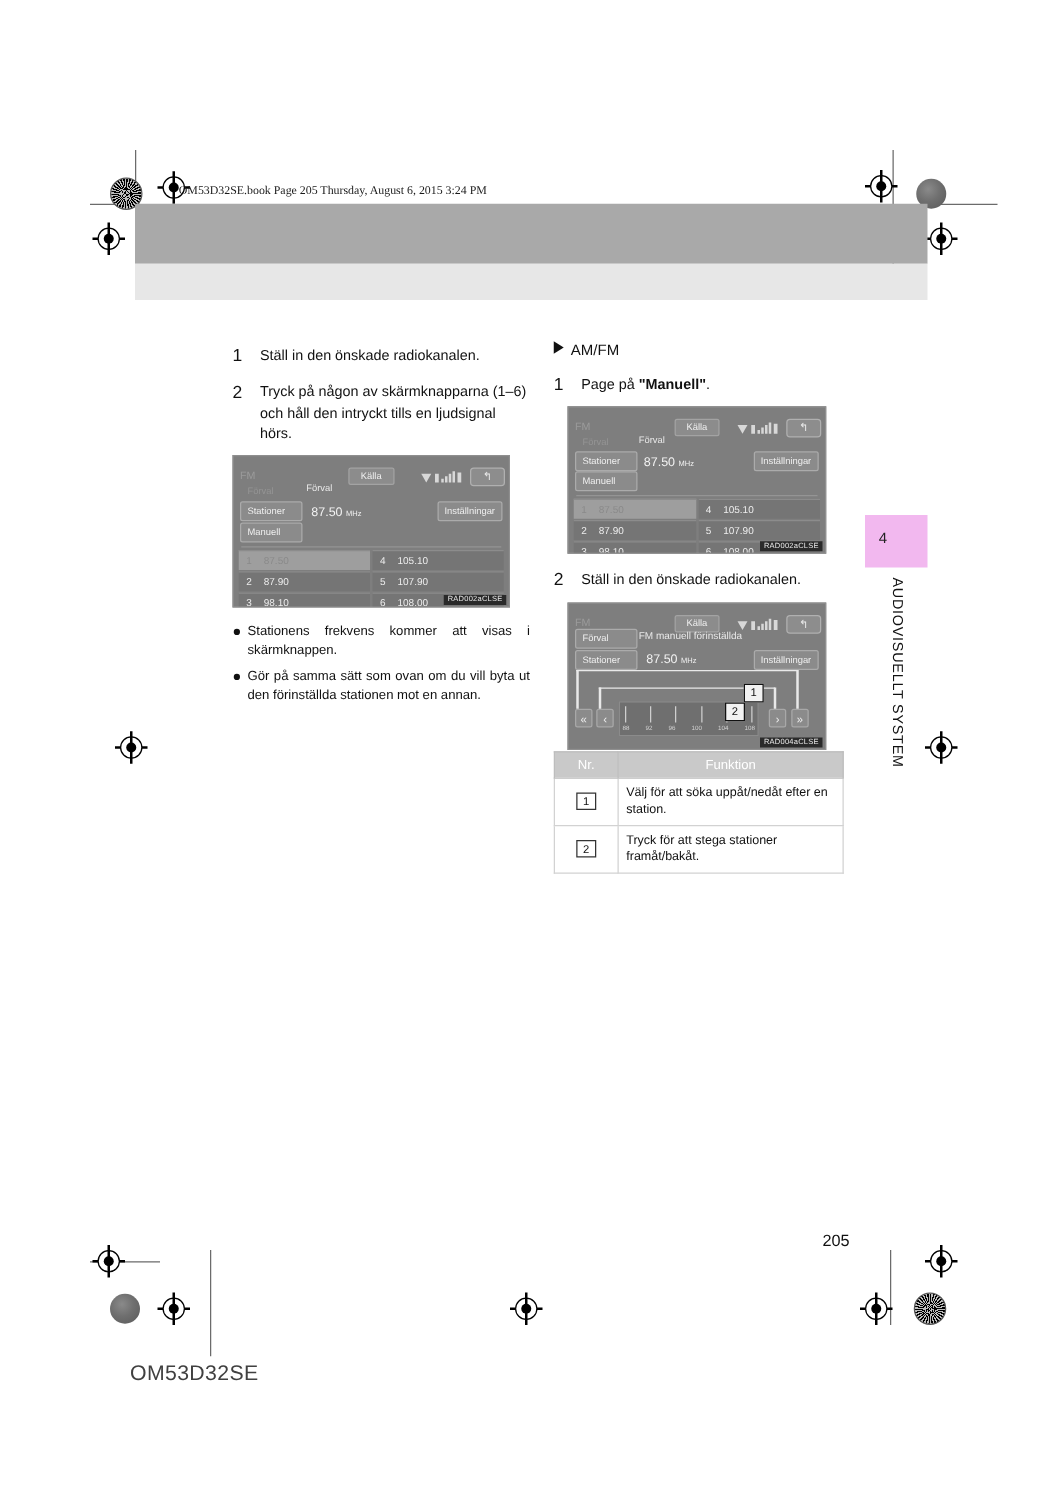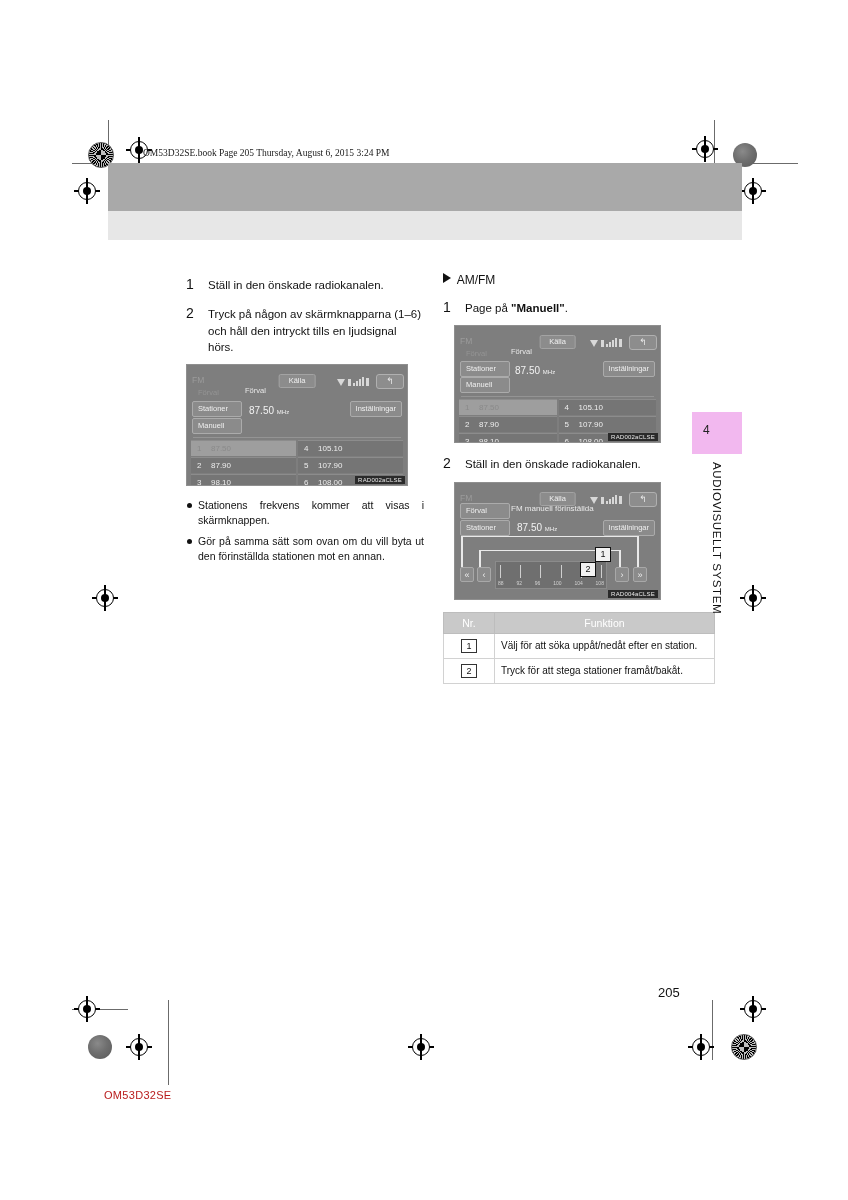--- a/index.html
+++ b/index.html
@@ -110,36 +110,36 @@
     font-size:5px;color:#d2d2d2;}
   .arrbtn{position:absolute;width:14px;height:15px;background:#8b8b8b;border:1px solid #a8a8a8;
     border-radius:2px;color:#ededed;font-size:9px;text-align:center;line-height:14px;box-sizing:border-box;}
   .callout{position:absolute;background:#f2f2f2;border:1px solid #111;color:#111;
     font-size:9px;width:14px;height:13px;text-align:center;line-height:13px;}
   .leader{position:absolute;background:#e9e9e9;}
   .leader.h{height:1.5px;}
   .leader.v{width:1.5px;}
 
   
-  table.fn{border-collapse:collapse;width:272px;margin-top:12px;font-size:10px;color:#111;}
+  table.fn{border-collapse:collapse;width:232px;margin-top:1px;font-size:10px;color:#111;}
   table.fn th{background:#c9c9c9;color:#fff;font-weight:normal;font-size:10.5px;
     border:1px solid #bdbdbd;padding:4px 5px;}
   table.fn th.nr{width:40px;}
   table.fn td{border:1px solid #d2d2d2;padding:5px 6px;line-height:1.35;vertical-align:middle;}
   table.fn td.nr{text-align:center;vertical-align:middle;}
   .numbox{display:inline-block;border:1px solid #333;padding:0 4px;font-size:9px;line-height:12px;}
 
   
   .sidetab{position:absolute;left:692px;top:412px;width:50px;height:42px;background:#f2b8ef;}
   .sidetab span{position:absolute;left:11px;top:11px;font-size:12px;color:#222;}
   .sidevert{position:absolute;left:697px;top:462px;width:26px;height:180px;
     writing-mode:vertical-rl;font-size:11.5px;letter-spacing:.6px;color:#111;white-space:nowrap;}
 
   .pageno{position:absolute;left:658px;top:985px;font-size:13px;color:#111;}
-  .ombottom{position:absolute;left:104px;top:1089px;font-size:11px;color:#b91c1c;letter-spacing:.3px;}
+  .ombottom{position:absolute;left:104px;top:1089px;font-size:17px;color:#404040;letter-spacing:.3px;}
 </style>
 </head>
 <body>
 
 <div class="page">
 
   <div class="trim h" style="left:72px;top:163px;width:40px;"></div>
   <div class="trim h" style="left:738px;top:163px;width:60px;"></div>
   <div class="trim v" style="left:108px;top:120px;height:46px;"></div>
   <div class="trim v" style="left:714px;top:120px;height:120px;"></div>

